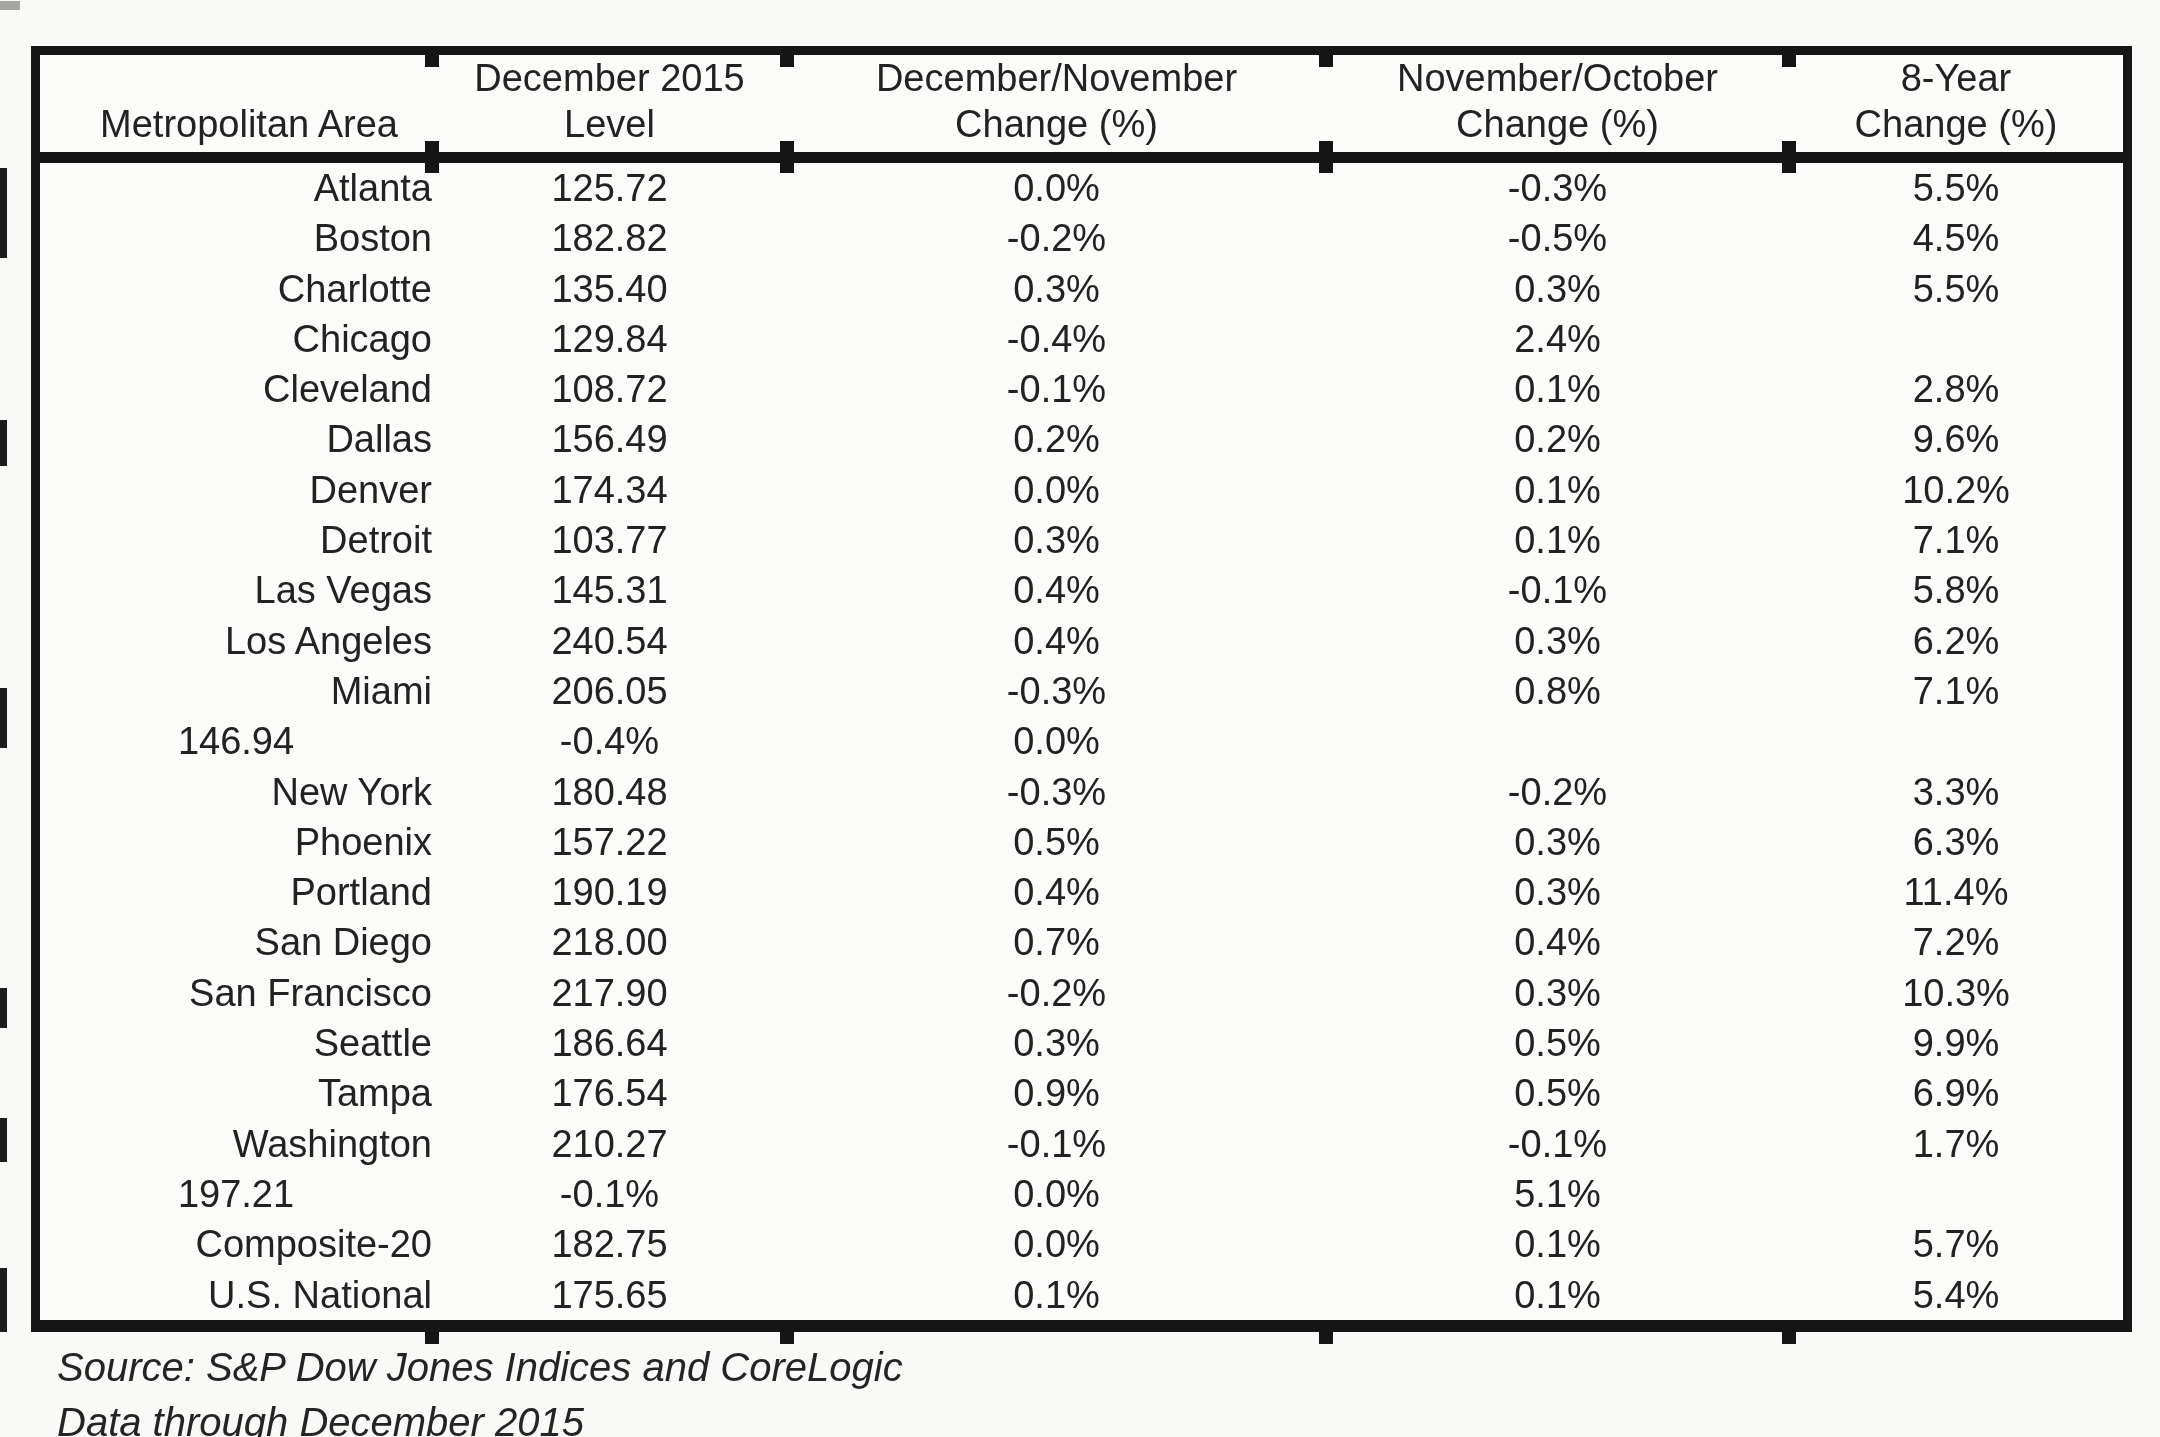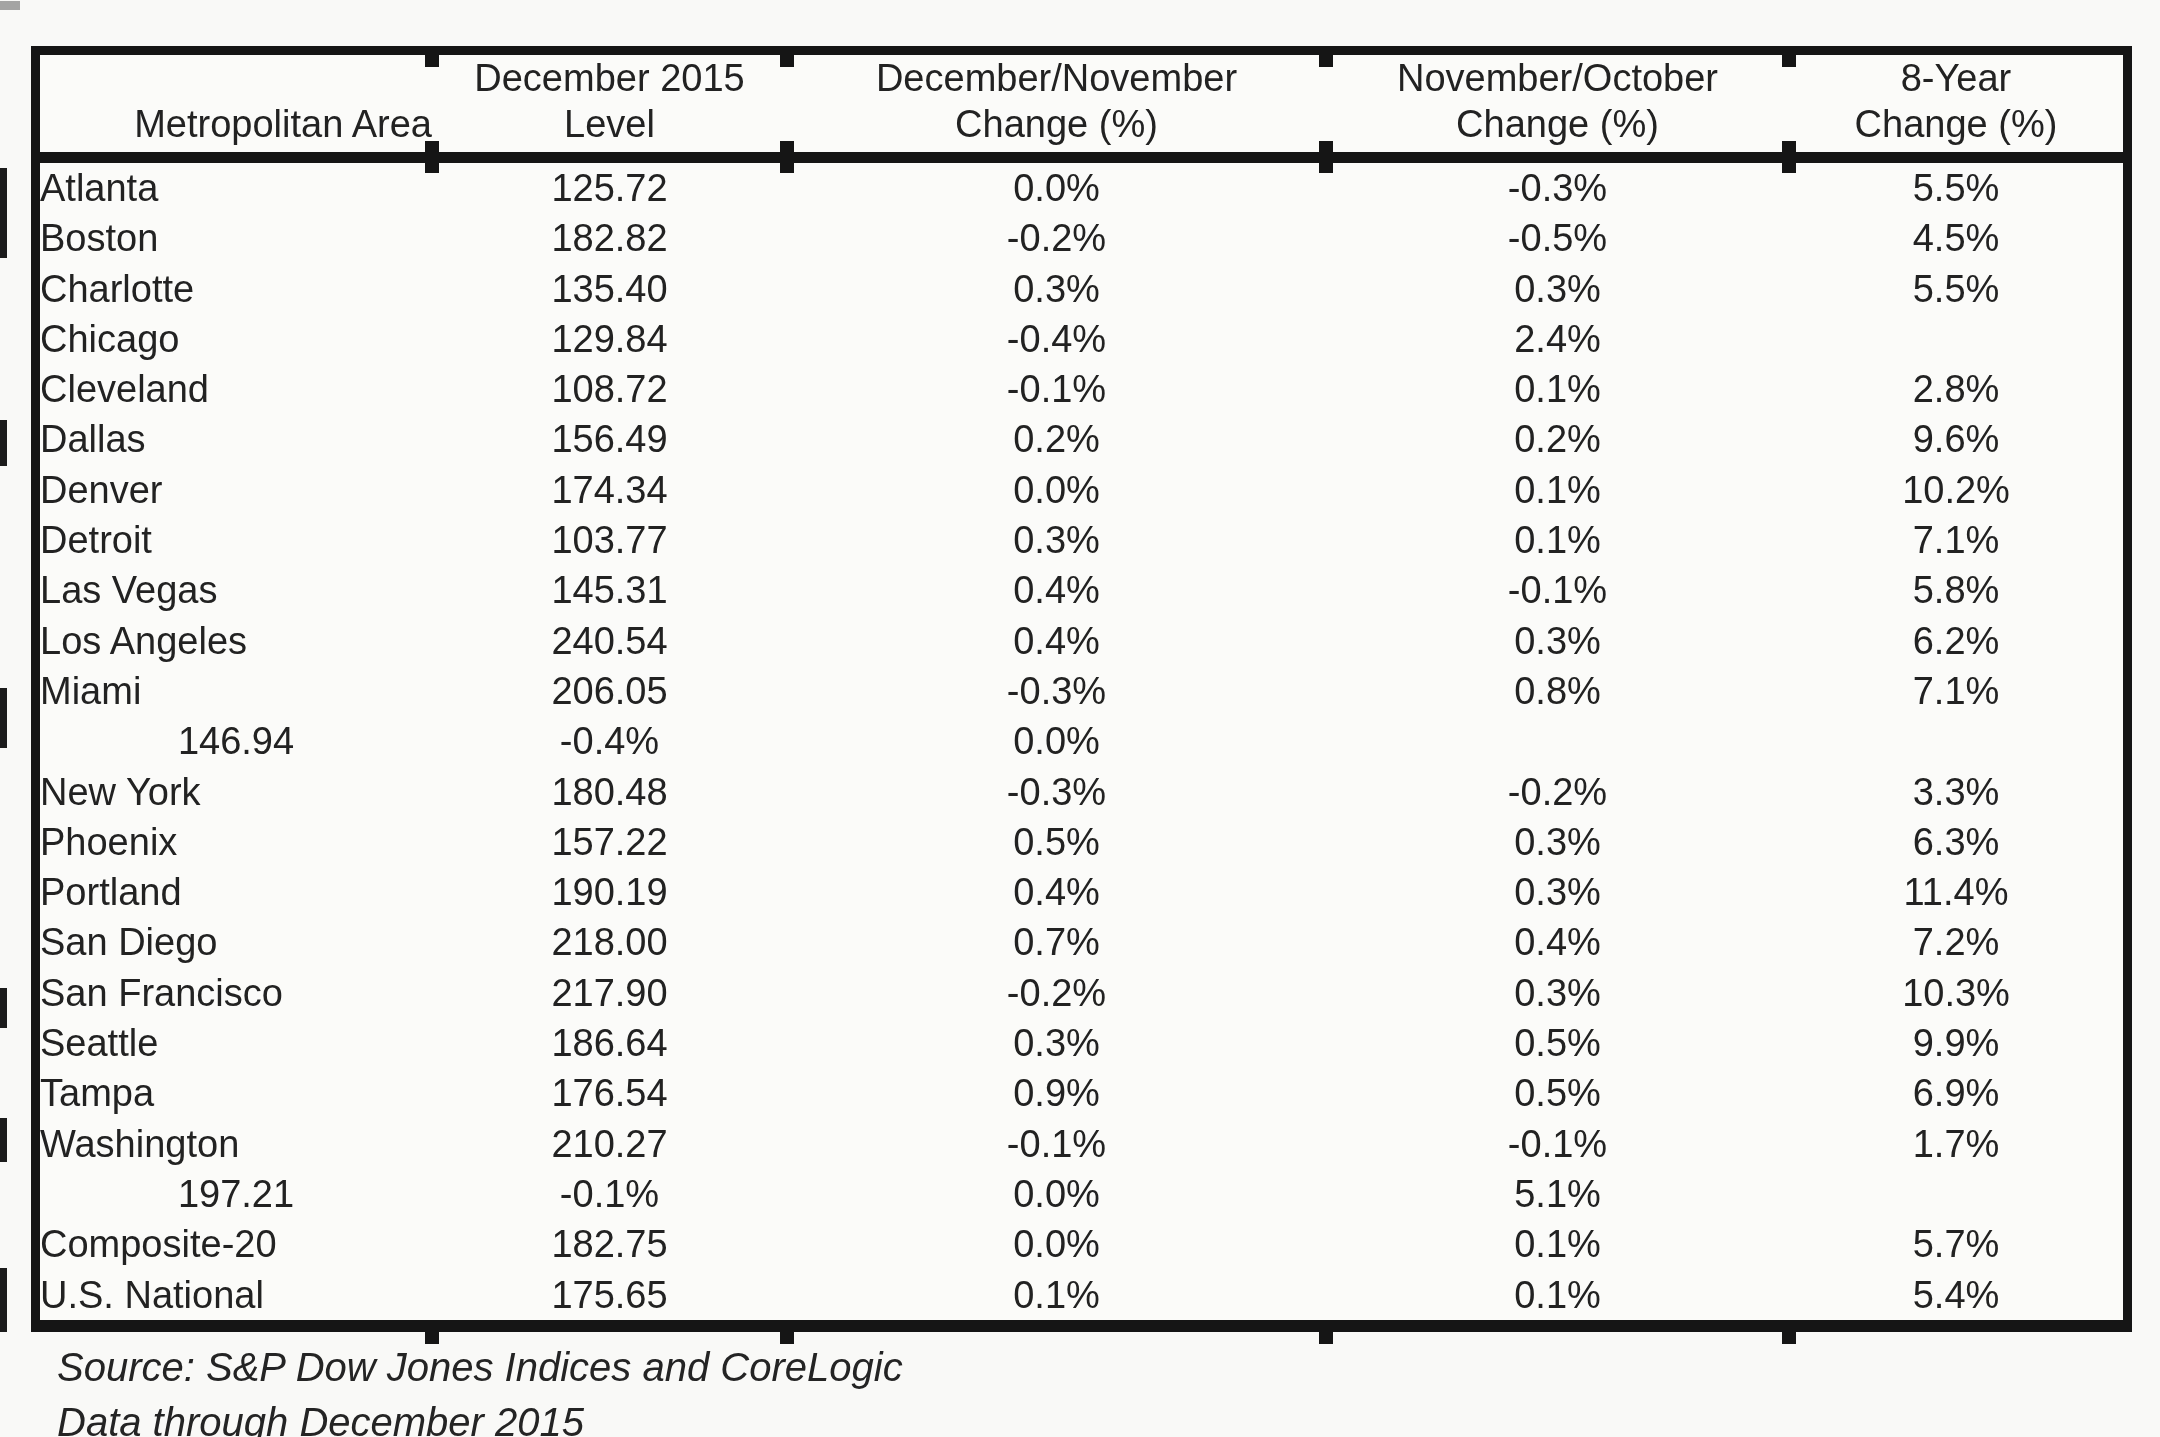--- a/index.html
+++ b/index.html
@@ -63,41 +63,42 @@
     flex-direction: column;
     justify-content: flex-end;
     align-items: center;
     font-weight: normal;
     font-size: 38px;
     line-height: 46px;
     padding-bottom: 6px;
     white-space: nowrap;
   }
   .th-left {
-    align-items: flex-end;
+    align-items: center;
     padding-left: 26px;
   }
 
   
   .tbody {
     height: 1157px;
   }
   .tr {
     display: grid;
     grid-template-columns: var(--cols);
     height: 50.3px;
   }
   .td {
     font-size: 38px;
     line-height: 50.3px;
     text-align: center;
     white-space: nowrap;
   }
   .td-left {
-    text-align: left;
+    text-align: right;
+    padding-left: 26px;
   }
 
   
   .tick {
     position: absolute;
     width: 14px;
     background: #151515;
   }
   .tick-top { top: -3px; height: 15px; }
   .tick-mid { top: 86px; height: 32px; }

